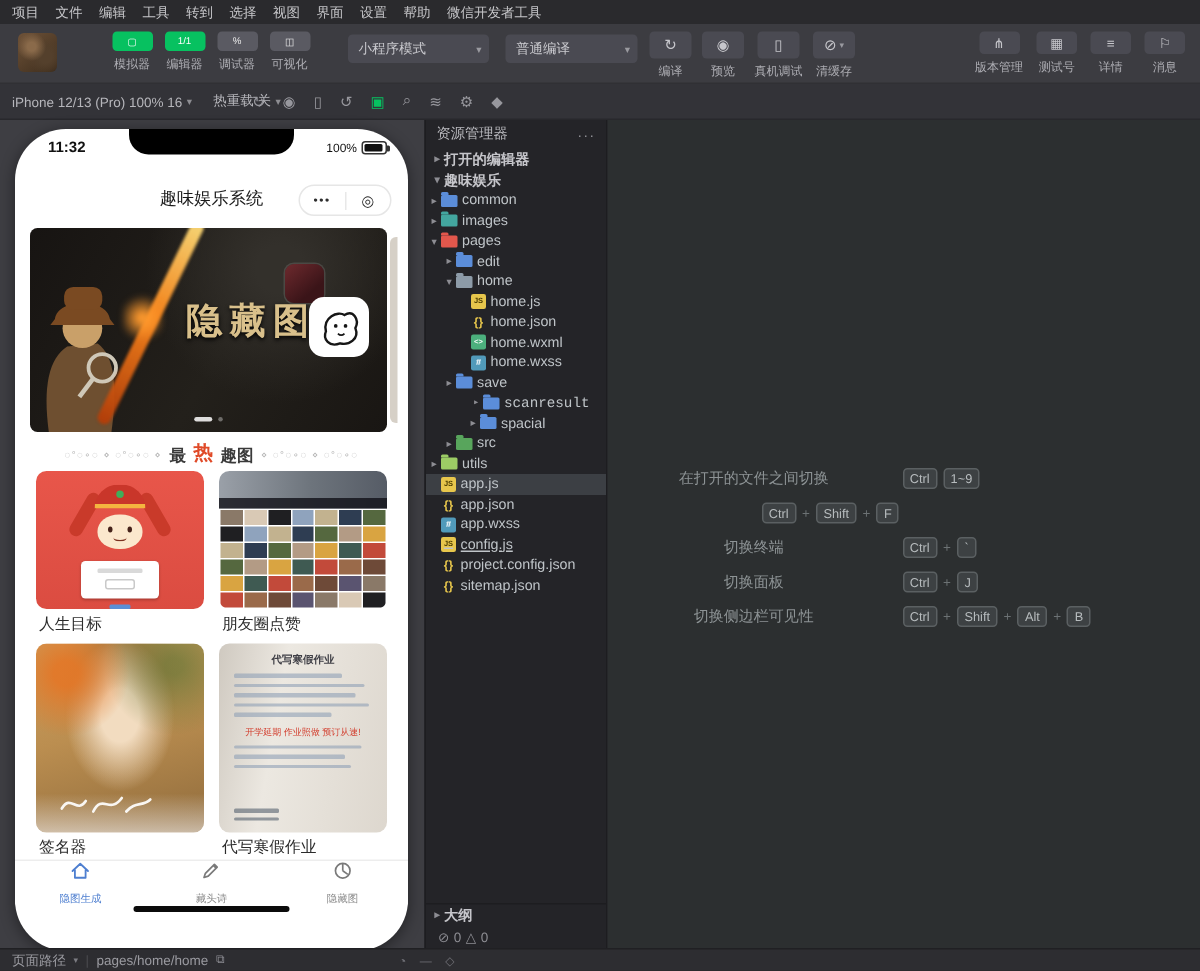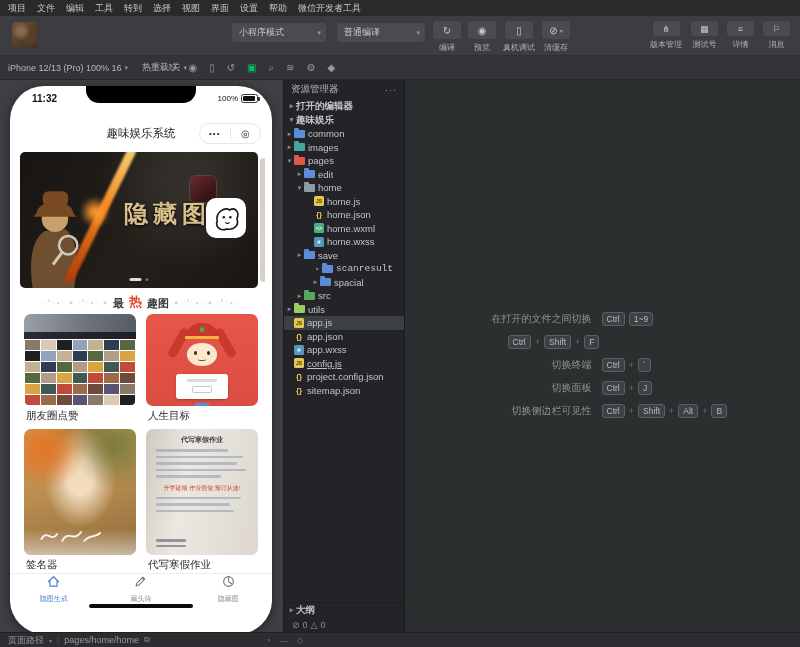--- a/index.html
+++ b/index.html
@@ -139,21 +139,21 @@
 .fic{width:10px;flex:0 0 10px;height:10px;display:flex;align-items:center;justify-content:center;font-size:5px;font-weight:700;border-radius:1.5px}
 .fic.js{background:#e7c64c;color:#4a3b00}
 .fic.json{background:transparent;color:#e7c64c;font-size:8px}
 .fic.wxml{background:#4caf7d;color:#fff}
 .fic.wxss{background:#519aba;color:#fff;font-size:6px}
 .outline-row{margin-top:auto;height:15px;border-top:1px solid #1d1d20;display:flex;align-items:center;font-size:9.5px;font-weight:700;color:#c5c5ca;padding-left:3px;flex:0 0 15px}
 .problems{height:15px;display:flex;align-items:center;gap:3px;font-size:9px;color:#8d8d93;padding-left:8px;flex:0 0 15px}
 
 .hints{position:absolute;left:0;right:30px;top:232px;display:flex;flex-direction:column;gap:9px;align-items:center}
 .hint-row{display:flex;align-items:center}
-.hint-label{width:178px;text-align:right;font-size:10px;color:#8d9395;margin-right:10px;white-space:nowrap}
+.hint-label{width:178px;text-align:center;font-size:10px;color:#8d9395;margin-right:10px;white-space:nowrap}
 .hint-keys{display:flex;align-items:center;gap:4px;width:160px}
 .keycap{font-size:8.5px;color:#b7bcbe;background:#3d4143;border:1px solid #5b6062;border-radius:3px;padding:1px 4px;line-height:10px;min-width:12px;text-align:center}
 .plus{font-size:9px;color:#6c7274}
 
 .statusbar{height:15px;background:#2d2d31;border-top:1px solid #202023;display:flex;align-items:center;font-size:9px;color:#9a9aa0;position:relative;flex:0 0 15px}
 .sb-left{display:flex;align-items:center;gap:5px;margin-left:8px}
 .sb-caret{font-size:6px;color:#7d7d83}
 .sb-sep{color:#4a4a4f}
 .sb-copy{font-size:8px;color:#8a8a90}
 .sb-right{position:absolute;left:266px;display:flex;gap:9px;color:#6e6e74;font-size:8px}
@@ -174,20 +174,38 @@
         <span class="menu-item">视图</span>
         <span class="menu-item">界面</span>
         <span class="menu-item">设置</span>
         <span class="menu-item">帮助</span>
         <span class="menu-item">微信开发者工具</span>
       </div>
   </div>
 
   <div class="toolbar">
     <div class="avatar"></div>
+    <div class="tgl-group">
+        <div class="tgl-col">
+          <div class="tgl-pill on">▢</div>
+          <div class="tgl-label">模拟器</div>
+        </div>
+        <div class="tgl-col">
+          <div class="tgl-pill on">1/1</div>
+          <div class="tgl-label">编辑器</div>
+        </div>
+        <div class="tgl-col">
+          <div class="tgl-pill">%</div>
+          <div class="tgl-label">调试器</div>
+        </div>
+        <div class="tgl-col">
+          <div class="tgl-pill">◫</div>
+          <div class="tgl-label">可视化</div>
+        </div>
+      </div>
     <div class="dd mode">小程序模式</div>
     <div class="dd compile">普通编译</div>
     <div class="act-group">
         <div class="act-col">
           <div class="act-pill">↻</div>
           <div class="act-label">编译</div>
         </div>
         <div class="act-col">
           <div class="act-pill">◉</div>
           <div class="act-label">预览</div>
@@ -287,20 +305,42 @@
         </div>
         <div class="nextslide"></div>
         <div class="pdivider">
           <span class="pat">◌°◌∘◌ ⋄ ◌°◌∘◌ ⋄</span>
           <span class="dv-b">最</span>
           <span class="dv-r">热</span>
           <span class="dv-b">趣图</span>
           <span class="pat">⋄ ◌°◌∘◌ ⋄ ◌°◌∘◌</span>
         </div>
         <div class="grid">
+            <div class="cell">
+              <div class="cimg v-target">
+                <div class="mascot">
+                  <div class="ribbon l"></div>
+                  <div class="ribbon r"></div>
+                  <div class="hat">
+                    <div class="gem"></div>
+                  </div>
+                  <div class="mface">
+                    <div class="meye l"></div>
+                    <div class="meye r"></div>
+                    <div class="msmile"></div>
+                  </div>
+                </div>
+                <div class="mdialog">
+                  <div class="dline"></div>
+                  <div class="dbtn"></div>
+                  <div class="dlink"></div>
+                </div>
+              </div>
+              <div class="clabel">人生目标</div>
+            </div>
             <div class="cell">
               <div class="cimg v-likes">
                 <div class="lk-top">
                   <div class="lk-cap"></div>
                 </div>
                 <div class="lk-grid">
                   <span class="mz" style="background: rgb(138, 121, 104);"></span>
                   <span class="mz" style="background: rgb(217, 201, 181);"></span>
                   <span class="mz" style="background: rgb(31, 31, 34);"></span>
                   <span class="mz" style="background: rgb(143, 163, 189);"></span>
@@ -340,42 +380,20 @@
                   <span class="mz" style="background: rgb(110, 74, 56);"></span>
                   <span class="mz" style="background: rgb(90, 84, 112);"></span>
                   <span class="mz" style="background: rgb(138, 121, 104);"></span>
                   <span class="mz" style="background: rgb(217, 201, 181);"></span>
                   <span class="mz" style="background: rgb(31, 31, 34);"></span>
                 </div>
               </div>
               <div class="clabel">朋友圈点赞</div>
             </div>
             <div class="cell">
-              <div class="cimg v-target">
-                <div class="mascot">
-                  <div class="ribbon l"></div>
-                  <div class="ribbon r"></div>
-                  <div class="hat">
-                    <div class="gem"></div>
-                  </div>
-                  <div class="mface">
-                    <div class="meye l"></div>
-                    <div class="meye r"></div>
-                    <div class="msmile"></div>
-                  </div>
-                </div>
-                <div class="mdialog">
-                  <div class="dline"></div>
-                  <div class="dbtn"></div>
-                  <div class="dlink"></div>
-                </div>
-              </div>
-              <div class="clabel">人生目标</div>
-            </div>
-            <div class="cell">
               <div class="cimg v-sign">
                 <svg class="sig" viewBox="0 0 70 26">
                   <path d="M5 18 C11 8 15 22 21 13 M26 20 C32 8 37 22 45 11 M48 20 C54 13 59 17 64 12" fill="none" stroke="#ffffff" stroke-width="1.8" stroke-linecap="round" opacity="0.92"></path>
                 </svg>
               </div>
               <div class="clabel">签名器</div>
             </div>
             <div class="cell">
               <div class="cimg v-homework">
                 <div class="ptitle">代写寒假作业</div>

